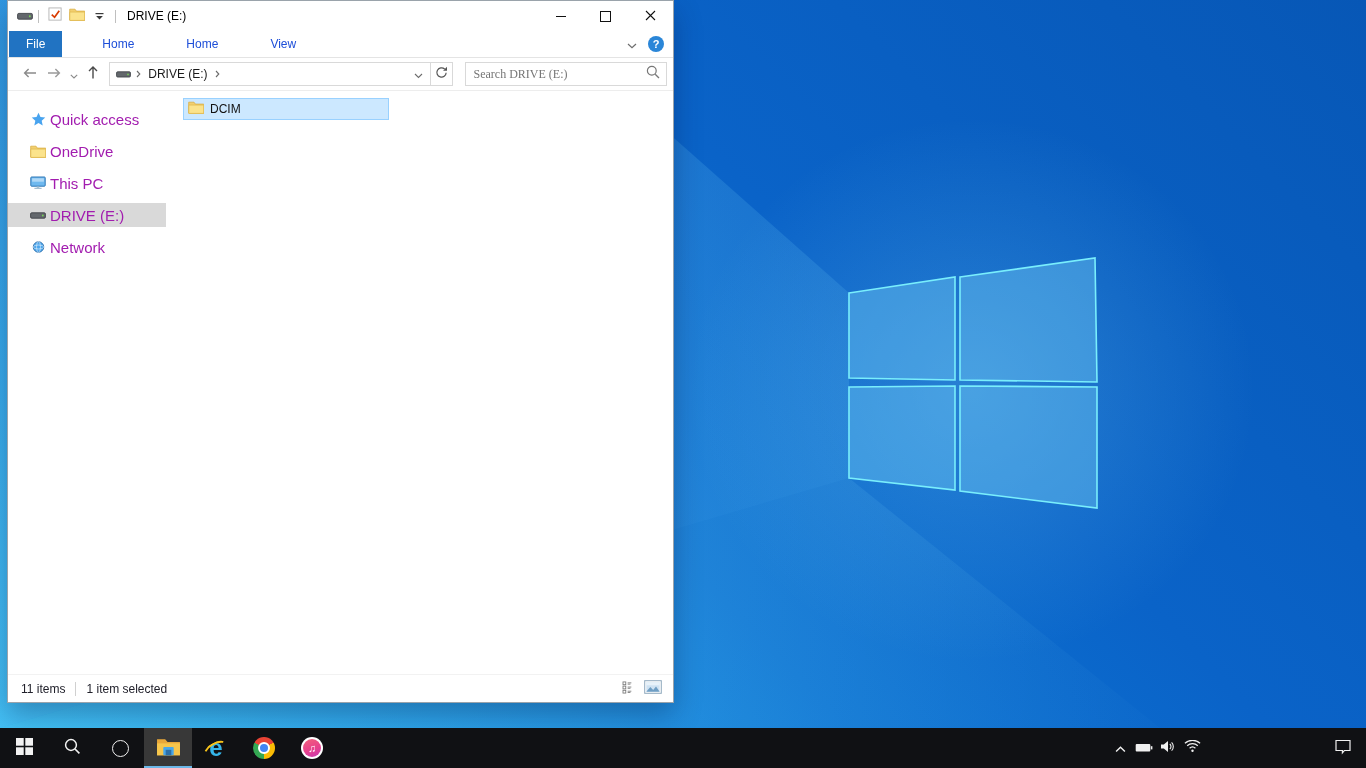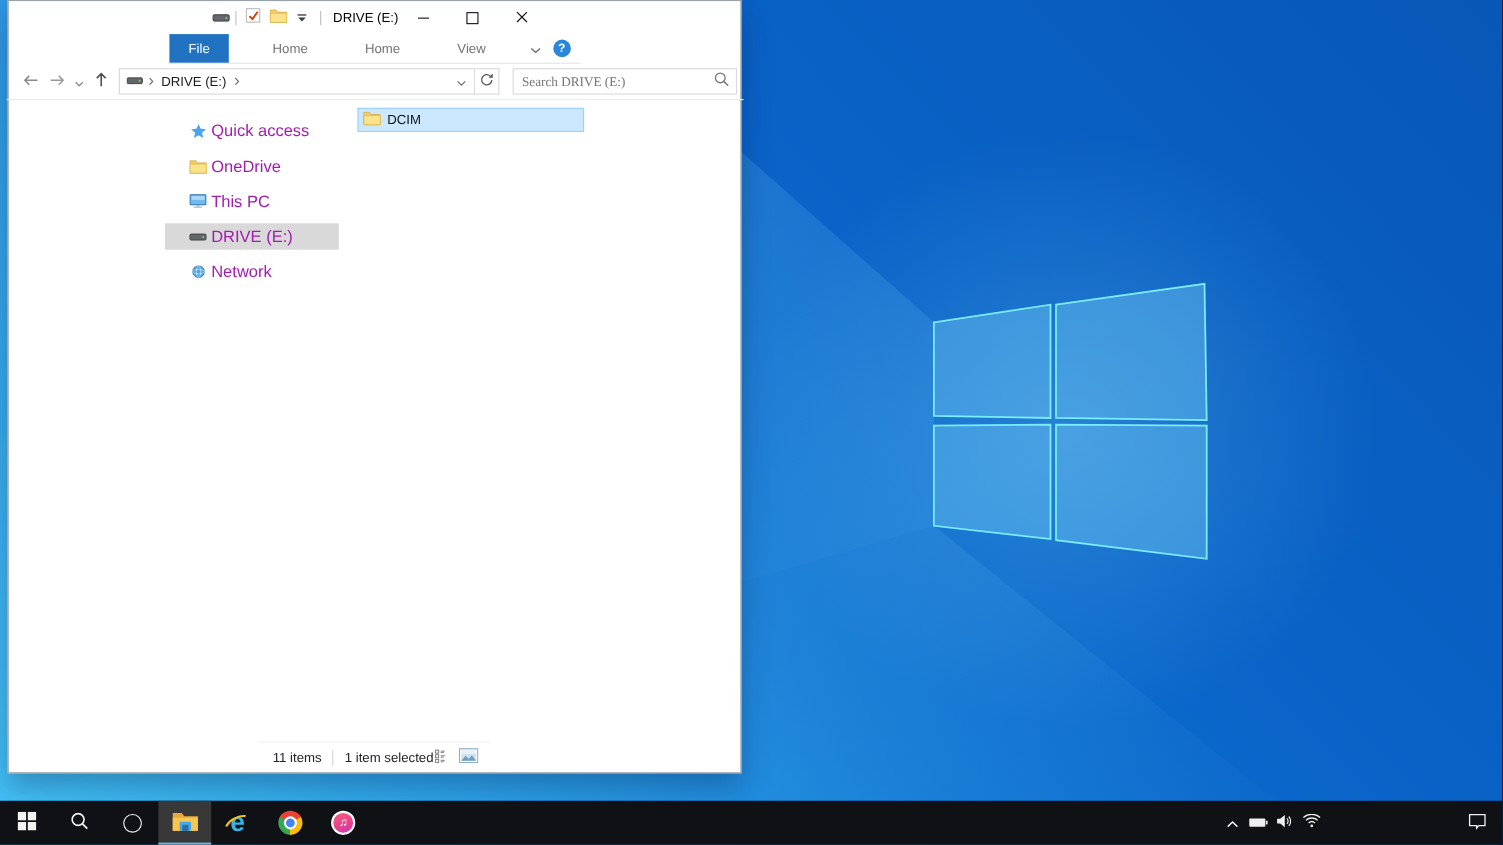--- a/index.html
+++ b/index.html
@@ -15,34 +15,34 @@
   .beam2{position:absolute;inset:0;
     clip-path:polygon(0px 728px,849px 478px,1160px 728px);
     background:linear-gradient(to right,rgba(145,236,255,0.34),rgba(145,236,255,0) 88%);}
   .logo-glow{position:absolute;inset:0;
     background:radial-gradient(closest-side at 972px 390px,rgba(150,235,255,0.22),rgba(150,235,255,0) 72%);}
   svg.winlogo{position:absolute;left:0;top:0;}
 
   
   .window{position:absolute;left:7px;top:0;width:667px;height:703px;background:#fff;
     border:1px solid #9aa3ab;box-sizing:border-box;display:flex;flex-direction:column;
-    box-shadow:0 12px 26px rgba(0,20,60,.30);align-items:center;}
+    box-shadow:0 12px 26px rgba(0,20,60,.30);}
   .titlebar{height:30px;flex:0 0 30px;display:flex;align-items:center;padding-left:9px;}
   .qat-btn{width:22px;height:22px;display:flex;align-items:center;justify-content:center;
     background:none;border:none;padding:0;}
   .tb-sep{width:1px;height:13px;background:#bfbfbf;margin:0 5px;}
   .win-title{font-size:12px;color:#000;margin-left:6px;white-space:nowrap;}
   .caption-btns{margin-left:auto;display:flex;height:30px;}
   .cap-btn{width:45px;height:30px;display:flex;align-items:center;justify-content:center;
     background:none;border:none;padding:0;}
   .glyph-min{width:10px;height:1px;background:#111;}
   .glyph-max{width:9px;height:9px;border:1px solid #111;}
 
   .ribbonrow{height:26px;flex:0 0 26px;display:flex;align-items:stretch;border-bottom:1px solid #e4e4e4;gap:28px;}
-  .tab{display:flex;align-items:center;padding:0 12px;font-size:12px;color:#737373;
+  .tab{display:flex;align-items:center;padding:0 12px;font-size:12px;color:#1d4ed8;
     background:none;border:none;}
   .tab.file{background:#2173c2;color:#fff;padding:0 17px;margin-left:1px;}
   .ribbon-right{margin-left:auto;display:flex;align-items:center;gap:11px;padding-right:9px;}
   .icon-btn{background:none;border:none;padding:0;display:flex;align-items:center;justify-content:center;}
   .help-circle{width:16px;height:16px;border-radius:50%;background:#2a86d8;color:#fff;
     font-size:11px;font-weight:bold;display:flex;align-items:center;justify-content:center;}
 
   .navbar{height:32px;flex:0 0 32px;display:flex;align-items:center;padding:0 6px 0 10px;
     border-bottom:1px solid #ededed;}
   .nav-btn{width:24px;height:24px;background:none;border:none;padding:0;

